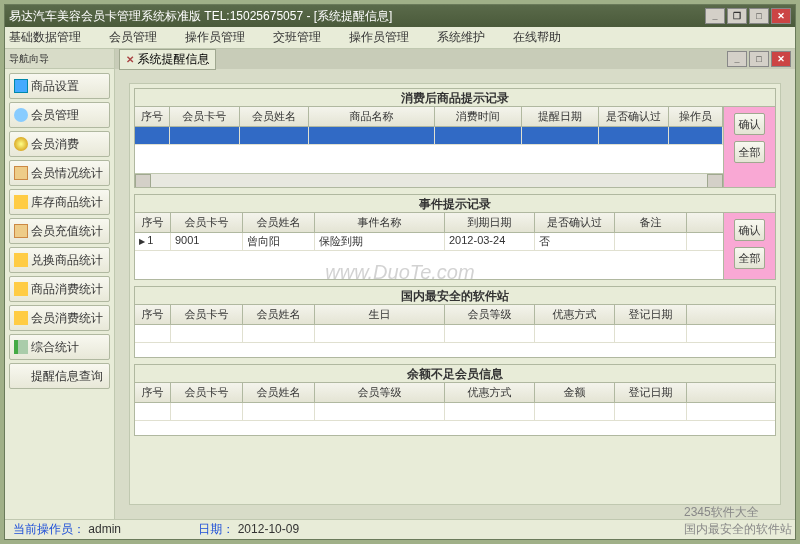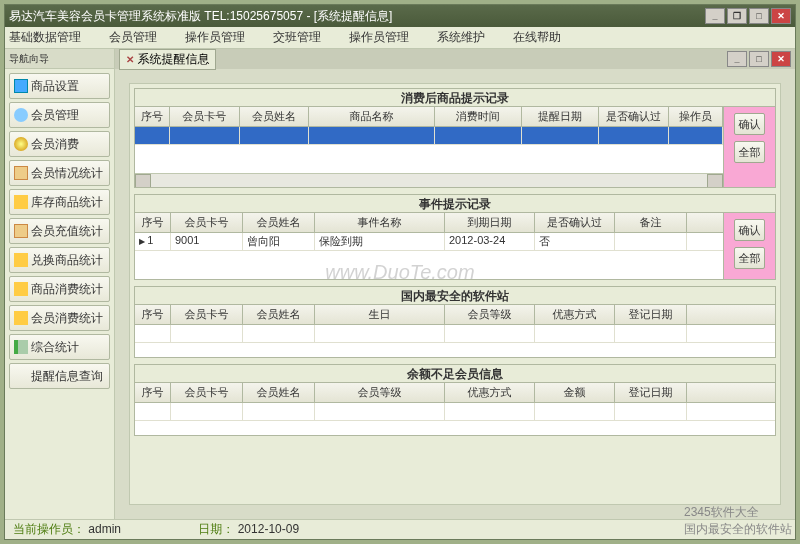--- a/index.html
+++ b/index.html
@@ -33,21 +33,21 @@
 .grow{display:flex;border-bottom:1px solid #e0e0d0;min-height:18px}
 .grow .c{border-right:1px solid #e0e0d0;padding:1px 4px;font-size:11px;color:#333;text-overflow:ellipsis;overflow:hidden;white-space:nowrap}
 .grow.sel{background:#316ac5;color:#fff}
 .grow.cur .c:first-child::before{content:"▶";font-size:8px;margin-right:2px}
 .pside{width:52px;padding:6px 10px;display:flex;flex-direction:column;gap:6px;border-left:1px solid #b0b8a0;background:#f9a8d4}
 .pbtn{height:22px;background:linear-gradient(#f8f8f0,#e4e4d4);border:1px solid #a0a890;border-radius:2px;text-align:center;line-height:20px;font-size:11px;color:#333}
 .scroll{height:14px;background:#e8e8e0;border-top:1px solid #c0c8b0;display:flex}
 .scroll .th{width:16px;height:14px;background:#d4d0c8;border:1px solid #a0a890}
 .scroll .tr{flex:1}
 .statusbar{height:20px;background:#e8ecd8;border-top:1px solid #c0c8b0;display:flex;align-items:center;padding:0 8px;gap:30px;font-size:11px;color:#333}
-.statusbar .lbl{color:#4d7c0f}
+.statusbar .lbl{color:#1d4ed8}
 .statusbar .val{color:#333;display:inline-block;min-width:80px}
 .watermark{position:absolute;top:50%;left:50%;transform:translate(-50%,-50%);font-size:20px;color:rgba(180,180,180,0.6);font-family:Arial;font-style:italic;pointer-events:none;z-index:100}
 .brand{position:absolute;bottom:6px;right:8px;font-size:11px;color:#888;text-align:left;z-index:100}
 .ic-card{background:linear-gradient(#fc6,#f80);border-radius:2px}
 .ic-box{background:#4af;border:1px solid #08a}
 .ic-user{background:#8cf;border-radius:50%}
 .ic-coin{background:radial-gradient(#ff8,#c80);border-radius:50%}
 .ic-mag{background:#ec8;border:1px solid #c84}
 .ic-bolt{background:#fc4}
 .ic-bar{background:linear-gradient(90deg,#4a4 30%,#aca 30%)}

